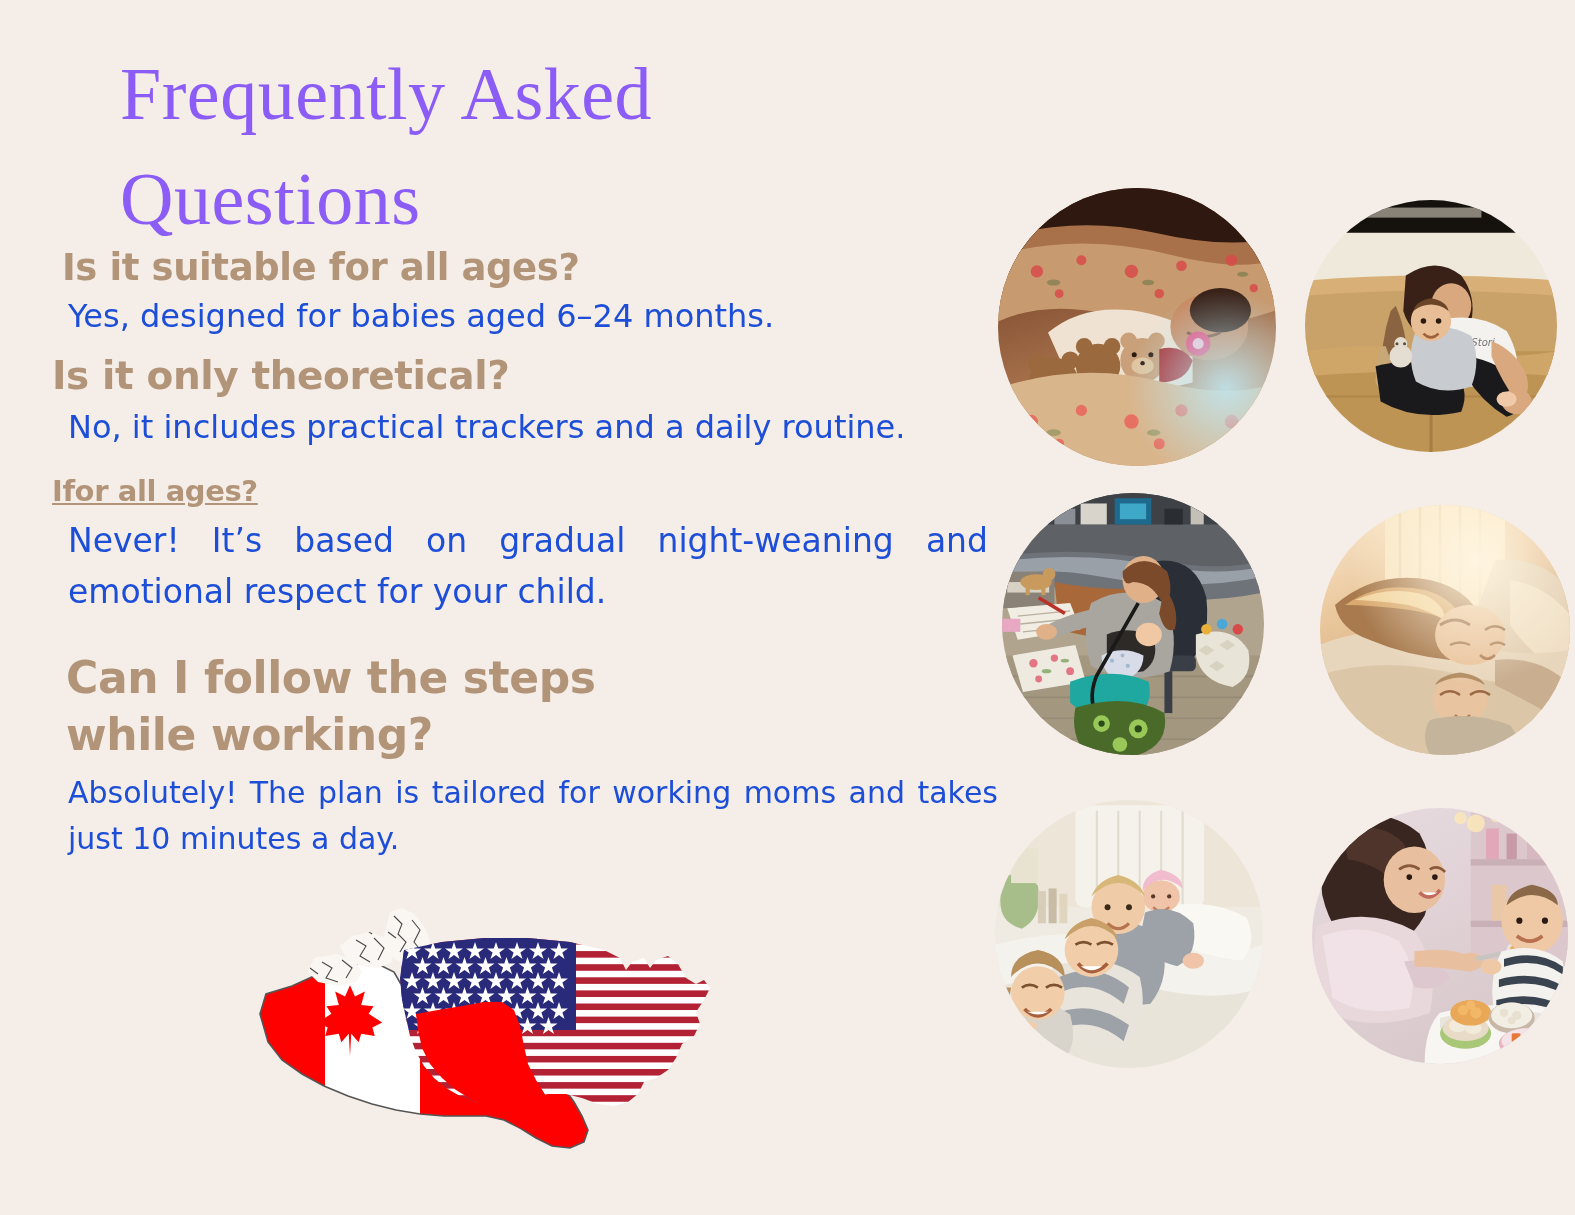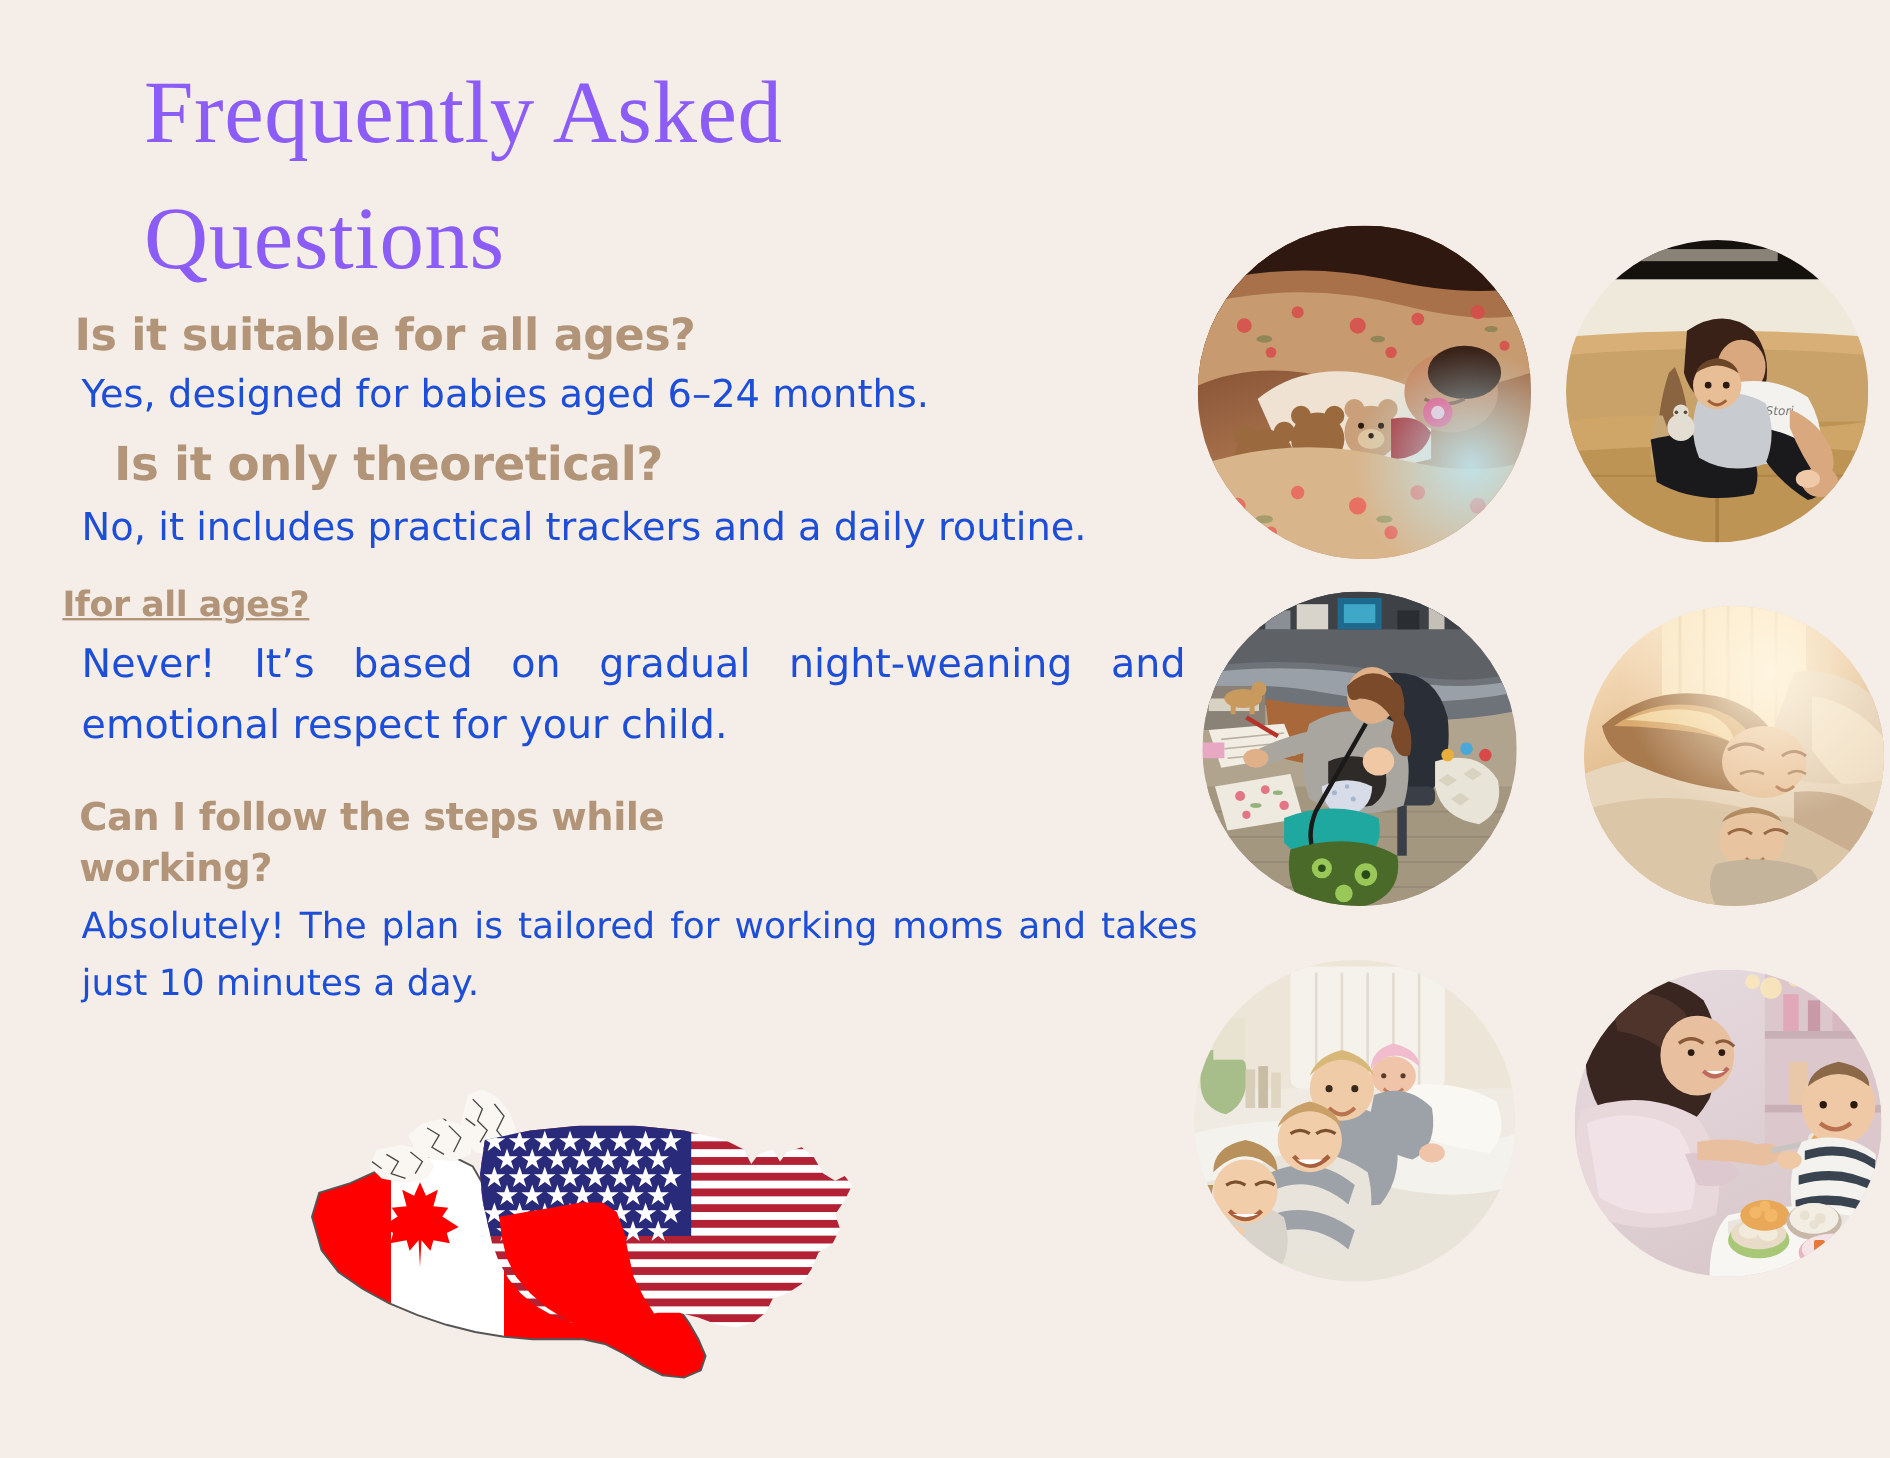--- a/index.html
+++ b/index.html
@@ -19,21 +19,21 @@
     font-family:"Liberation Serif", serif;
     font-size:74px;
     line-height:1.42;
     color:#8b5cf6;
     letter-spacing:0.5px;
   }
 
   
   #qa-column {
     position:absolute;
-    left:48px; top:260px;
+    left:48px; top:248px;
     width:960px;
   }
   .qa-block { margin-bottom:2px; }
 
   .qa-question {
     font-family:"DejaVu Sans", sans-serif;
     font-weight:bold;
     color:#B29478;
     letter-spacing:-0.4px;
   }
@@ -41,27 +41,27 @@
     font-family:"DejaVu Sans", sans-serif;
     color:#1d4ed8;
     text-align:justify;
     text-justify:inter-word;
   }
 
   
   .q0 { font-size:37px; line-height:1.06; padding-left:14px; }
   .a0 { font-size:32px; line-height:1.62; padding-left:20px; width:800px; margin-top:4px; }
 
-  .q1 { font-size:39px; line-height:1.06; padding-left:4px; margin-top:12px;margin-left:43px; }
+  .q1 { font-size:39px; line-height:1.06; padding-left:4px; margin-top:12px; }
   .a1 { font-size:32px; line-height:1.62; padding-left:20px; width:910px; margin-top:6px; }
 
   .q2 { font-size:29px; line-height:1.06; padding-left:4px; margin-top:22px;text-decoration:underline; }
   .a2 { font-size:33px; line-height:1.55; padding-left:20px; width:940px; margin-top:8px; }
 
-  .q3 { font-size:32px; line-height:1.30; padding-left:18px; margin-top:32px; width:640px; }
+  .q3 { font-size:44px; line-height:1.30; padding-left:18px; margin-top:32px; width:640px; }
   .a3 { font-size:30px; line-height:1.55; padding-left:20px; width:950px; margin-top:6px; }
 
   
   #map-graphic {
     position:absolute;
     left:252px; top:902px;
     width:512px; height:292px;
   }
 
   

